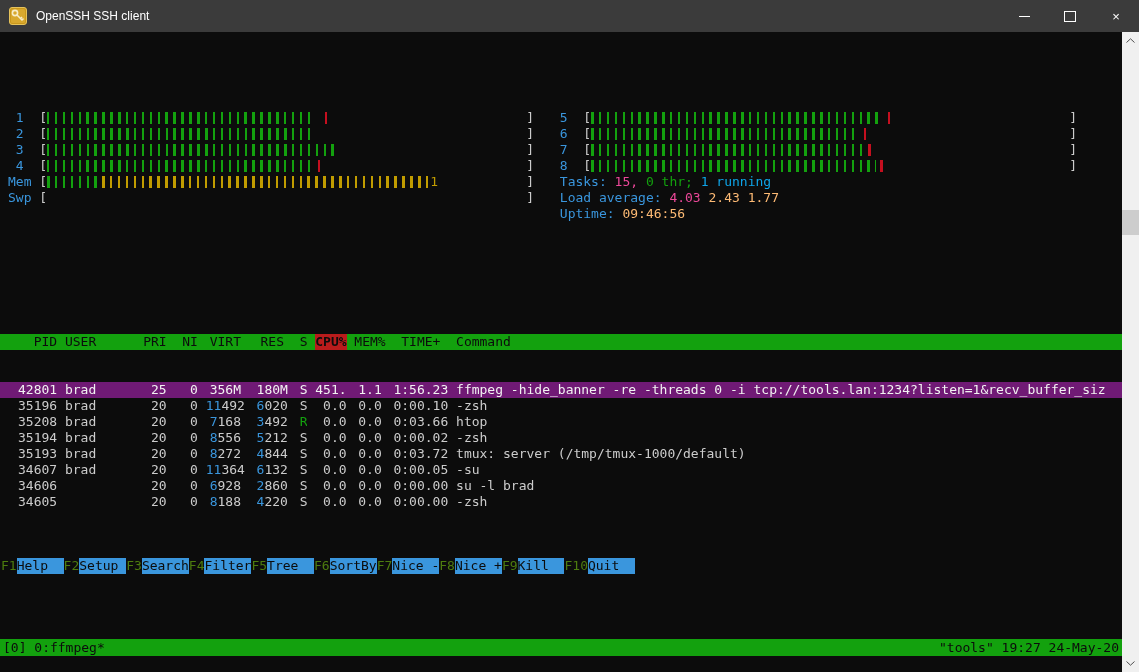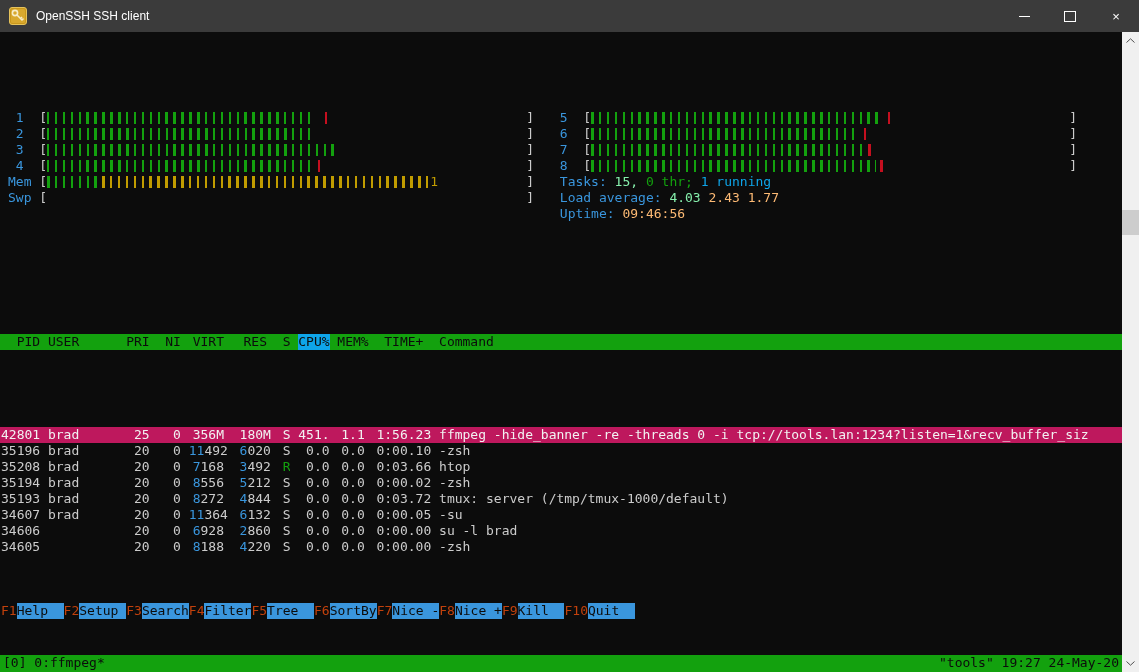--- a/index.html
+++ b/index.html
@@ -14,64 +14,64 @@
   .tb-btn{width:46px;height:32px;display:flex;align-items:center;justify-content:center;color:#FFFFFF;font-size:13px;}
   .tb-min-glyph{width:11px;height:1px;background:#FFFFFF;}
   .tb-max-glyph{width:10px;height:9px;border:1px solid #FFFFFF;}
 
   
   .winbody{flex:1;display:flex;height:640px;}
   .terminal{position:relative;width:1122px;height:640px;box-sizing:border-box;background:#0C0C0C;
             color:#CCCCCC;font-size:13px;line-height:16px;padding:14px 0 0 8px;overflow:hidden;white-space:pre;}
 
   .cyan{color:#3A96DD}.bcyan{color:#fdba74}.green{color:#13A10E}.bgreen{color:#0ea5e9}
-  .bwhite{color:#86efac}
+  .bwhite{color:#ec4899}
 
   
   .meters{display:flex;}
   .mcol{display:flex;flex-direction:column;}
   .mcol.left{width:526px;}
   .mcol.right{width:525px;margin-left:18px;}
   .mrow{display:flex;height:16px;align-items:stretch;}
   .mlabel{display:inline-block;width:4ch;white-space:pre;color:#3A96DD;}
   .bracket{color:#CCCCCC;}
   .mbar{flex:1;position:relative;}
   .fill{position:absolute;top:2px;bottom:2px;left:0;}
   .fill.g{background:repeating-linear-gradient(90deg,#13A10E 0 2.5px,transparent 2.5px 7.9px);}
   .fill.y{background:repeating-linear-gradient(90deg,#C19C00 0 2.5px,transparent 2.5px 7.9px);}
   .tick{position:absolute;top:2px;bottom:2px;width:2.5px;background:#C50F1F;}
   .mem-num{position:absolute;top:0;line-height:16px;color:#C19C00;}
   .trow{height:16px;padding-left:1ch;}
   .blankline{height:16px;}
 
   
-  .phead,.prow{display:flex;height:16px;margin-left:-8px;width:1122px;padding-left:1px;box-sizing:border-box;}
+  .phead,.prow{display:flex;height:16px;margin-left:-8px;width:1122px;padding-left:18px;box-sizing:border-box;}
   .phead{background:#13A10E;color:#0C0C0C;}
   .cell{display:inline-block;white-space:pre;margin-right:1ch;overflow:hidden;}
   .c0{width:5ch;text-align:right}.c1{width:9ch}.c2{width:3ch;text-align:right}
   .c3{width:3ch;text-align:right}.c4{width:5ch;text-align:center}.c5{width:5ch;text-align:center}
   .c6{width:1ch}.c7{width:4ch;text-align:right}.c8{width:4ch;text-align:center}
   .c9{width:7ch;text-align:right}.c10{flex:1;margin-right:0;}
-  .hsel{background:#0ea5e9;}
-  .prow.sel{background:#be185d;color:#F2F2F2;margin-top:45px;}
+  .hsel{background:#b91c1c;font-weight:bold;}
+  .prow.sel{background:#701a75;color:#F2F2F2;}
 
   
   .fbar{display:flex;height:16px;margin-left:-8px;padding-left:1px;}
   .fk{white-space:pre;}
-  .fk-key{color:#c2410c;}
+  .fk-key{color:#4d7c0f;}
   .fk-label{display:inline-block;width:6ch;white-space:pre;background:#3A96DD;color:#0C0C0C;}
 
   
   .pdiv{height:16px;display:flex;align-items:center;margin-left:-8px;width:1122px;}
   .pd-l{width:50.3%;height:2px;background:#BFBFBF;}
   .pd-r{flex:1;height:2px;background:#16C60C;}
 
   
-  .tstatus{position:absolute;left:0;right:0;bottom:0;height:17px;background:#13A10E;color:#0C0C0C;
-           display:flex;justify-content:space-between;padding:0 3px;white-space:pre;}
+  .tstatus{position:absolute;left:0;right:0;bottom:16px;height:17px;background:#13A10E;color:#0C0C0C;
+           display:flex;justify-content:space-between;align-items:center;padding:0 3px;white-space:pre;}
 
   
   .sbar{width:17px;height:640px;background:#F0F0F0;display:flex;flex-direction:column;}
   .sarrow{height:17px;display:flex;align-items:center;justify-content:center;}
   .strack{flex:1;position:relative;}
   .sthumb{position:absolute;left:0;right:0;top:161px;height:25px;background:#CDCDCD;}
 </style>
 </head>
 <body>
 

